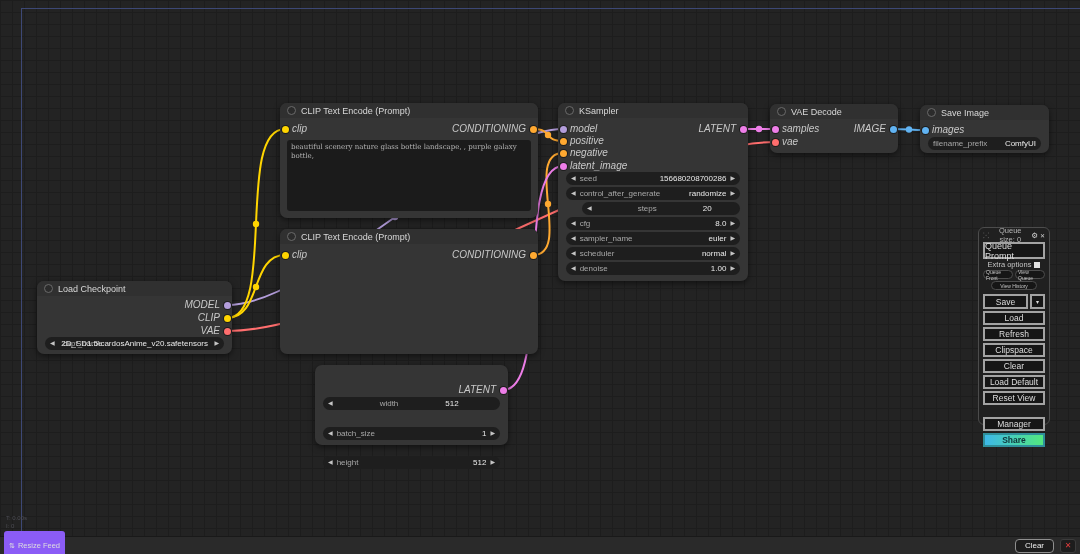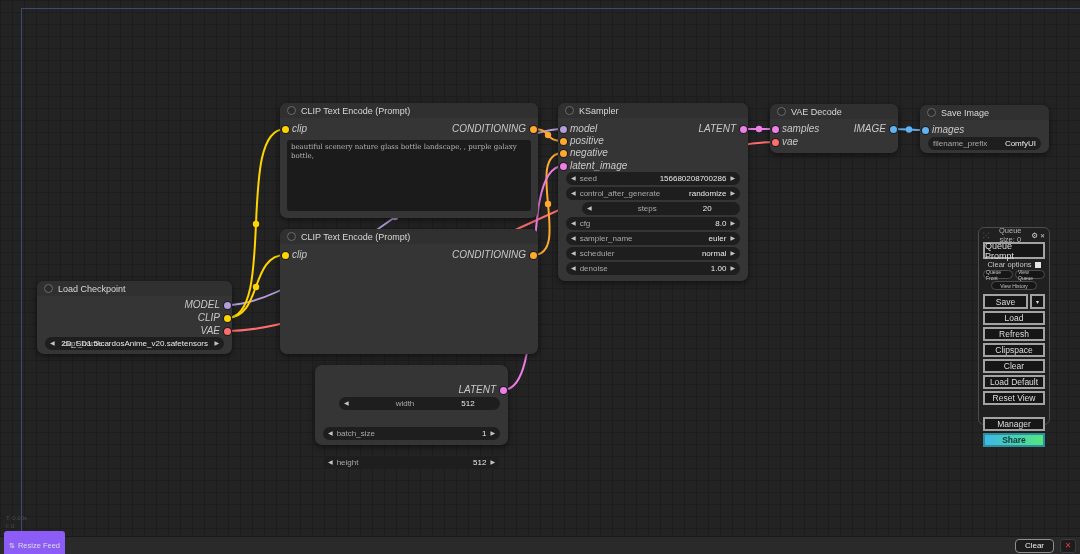--- a/index.html
+++ b/index.html
@@ -174,21 +174,21 @@
       <span class="warr">◀</span>
       <span class="wlabel">denoise</span>
       <span class="wvalue">1.00</span>
       <span class="warr">▶</span>
     </div>
   </div>
 
   <div class="node" style="left:315px;top:365px;width:193px;height:80px;">
     <span class="plabel" style="right:12px;top:19px;">LATENT</span>
     <span class="pdot" style="right: 1.5px; top: 21.5px; background-color: rgb(238, 126, 232);"></span>
-    <div class="widget" style="left:24px;right:8px;top:32px;gap:47px;">
+    <div class="widget" style="left:8px;right:8px;top:32px;gap:47px;">
       <span class="warr">◀</span>
       <span class="wlabel">width</span>
       <span class="wvalue">512</span>
       <span class="warr">▶</span>
     </div>
     <div class="widget" style="left:8px;right:8px;top:47px;margin-top:44px;">
       <span class="warr">◀</span>
       <span class="wlabel">height</span>
       <span class="wvalue">512</span>
       <span class="warr">▶</span>
@@ -229,21 +229,21 @@
 
   <div class="qpanel">
     <div class="qhead">
       <span style="color:#777;">⁙</span>
       <span style="flex:1;text-align:center;">Queue size: 0</span>
       <span style="color:#cfcfcf;">⚙</span>
       <span style="color:#cfcfcf;font-size:6px;">✕</span>
     </div>
     <div class="qbtn" style="height:13px;font-size:9px;">Queue Prompt</div>
     <div style="display:flex;align-items:center;justify-content:center;gap:3px;height:10px;margin-top:1px;">
-      <span style="font-size:7.5px;color:#c5c5c5;">Clear options</span>
+      <span style="font-size:7.5px;color:#c5c5c5;">Extra options</span>
       <span style="width:6px;height:6px;background:#e4e4e4;display:inline-block;"></span>
     </div>
     <div style="display:flex;gap:2px;margin-top:1px;">
       <span class="qpill">Queue Front</span>
       <span class="qpill">View Queue</span>
     </div>
     <div style="display:flex;justify-content:center;margin-top:2px;">
       <span class="qpill" style="flex:0 0 auto;padding:0 8px;">View History</span>
     </div>
     <div style="display:flex;gap:2px;margin-top:4px;">

